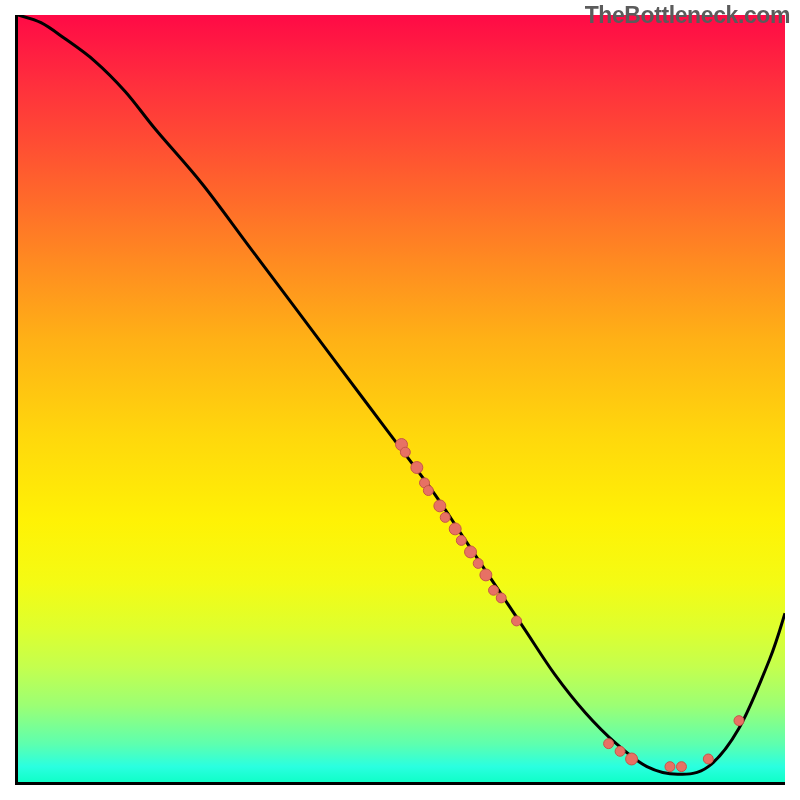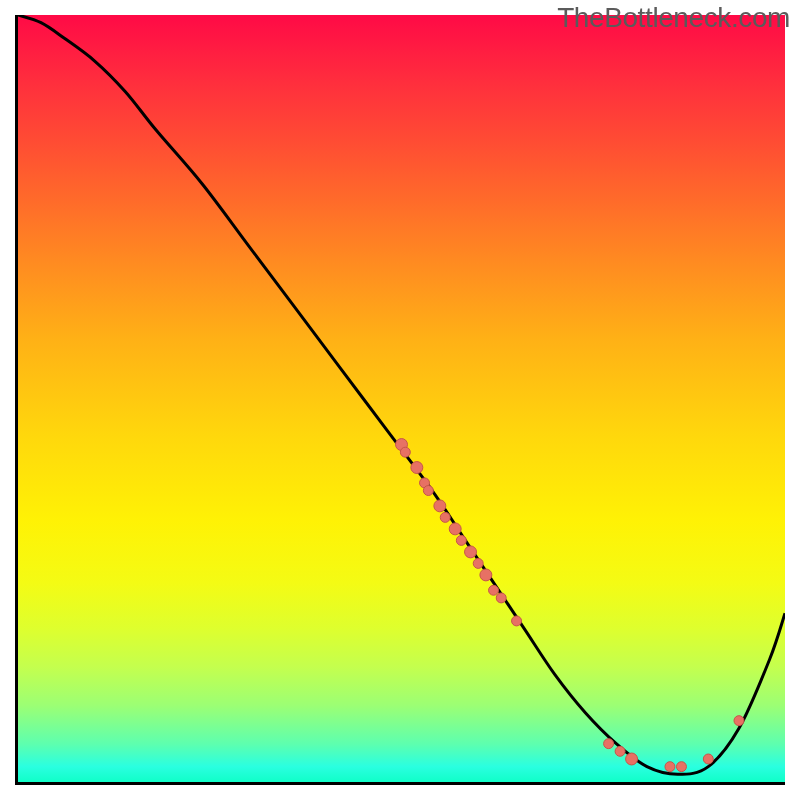--- a/index.html
+++ b/index.html
@@ -47,22 +47,22 @@
       #9cff74 90%,
       #5effae 95%,
       #2affe0 98%,
       #10ffc8 100%
     );
   }
   .watermark {
     position: absolute;
     top: 2px;
     right: 10px;
-    font-size: 28px;
-    font-weight: normal;
+    font-size: 23px;
+    font-weight: bold;
     color: #5b5b5b;
     letter-spacing: -0.4px;
     z-index: 20;
   }
   svg.overlay {
     position: absolute;
     left: 0;
     top: 0;
     width: 100%;
     height: 100%;

